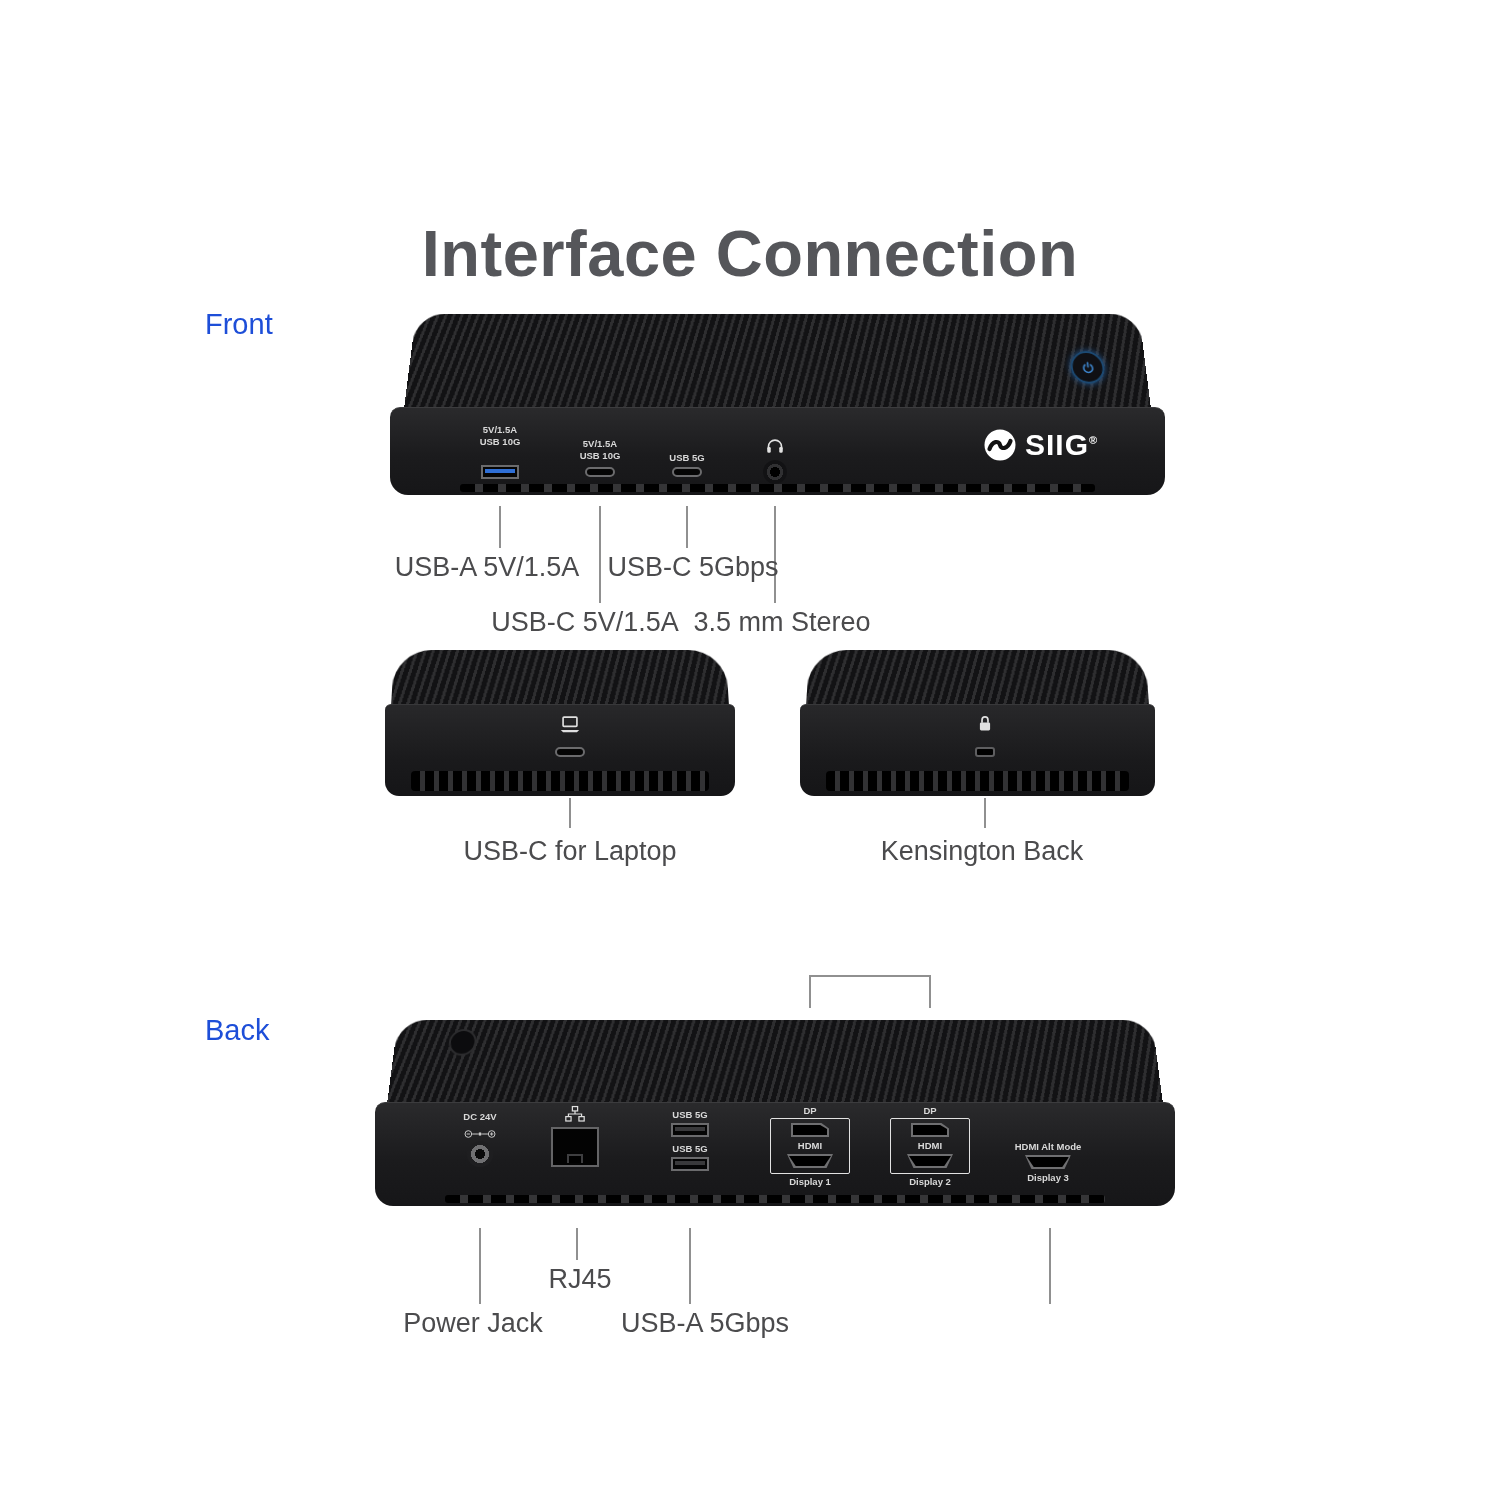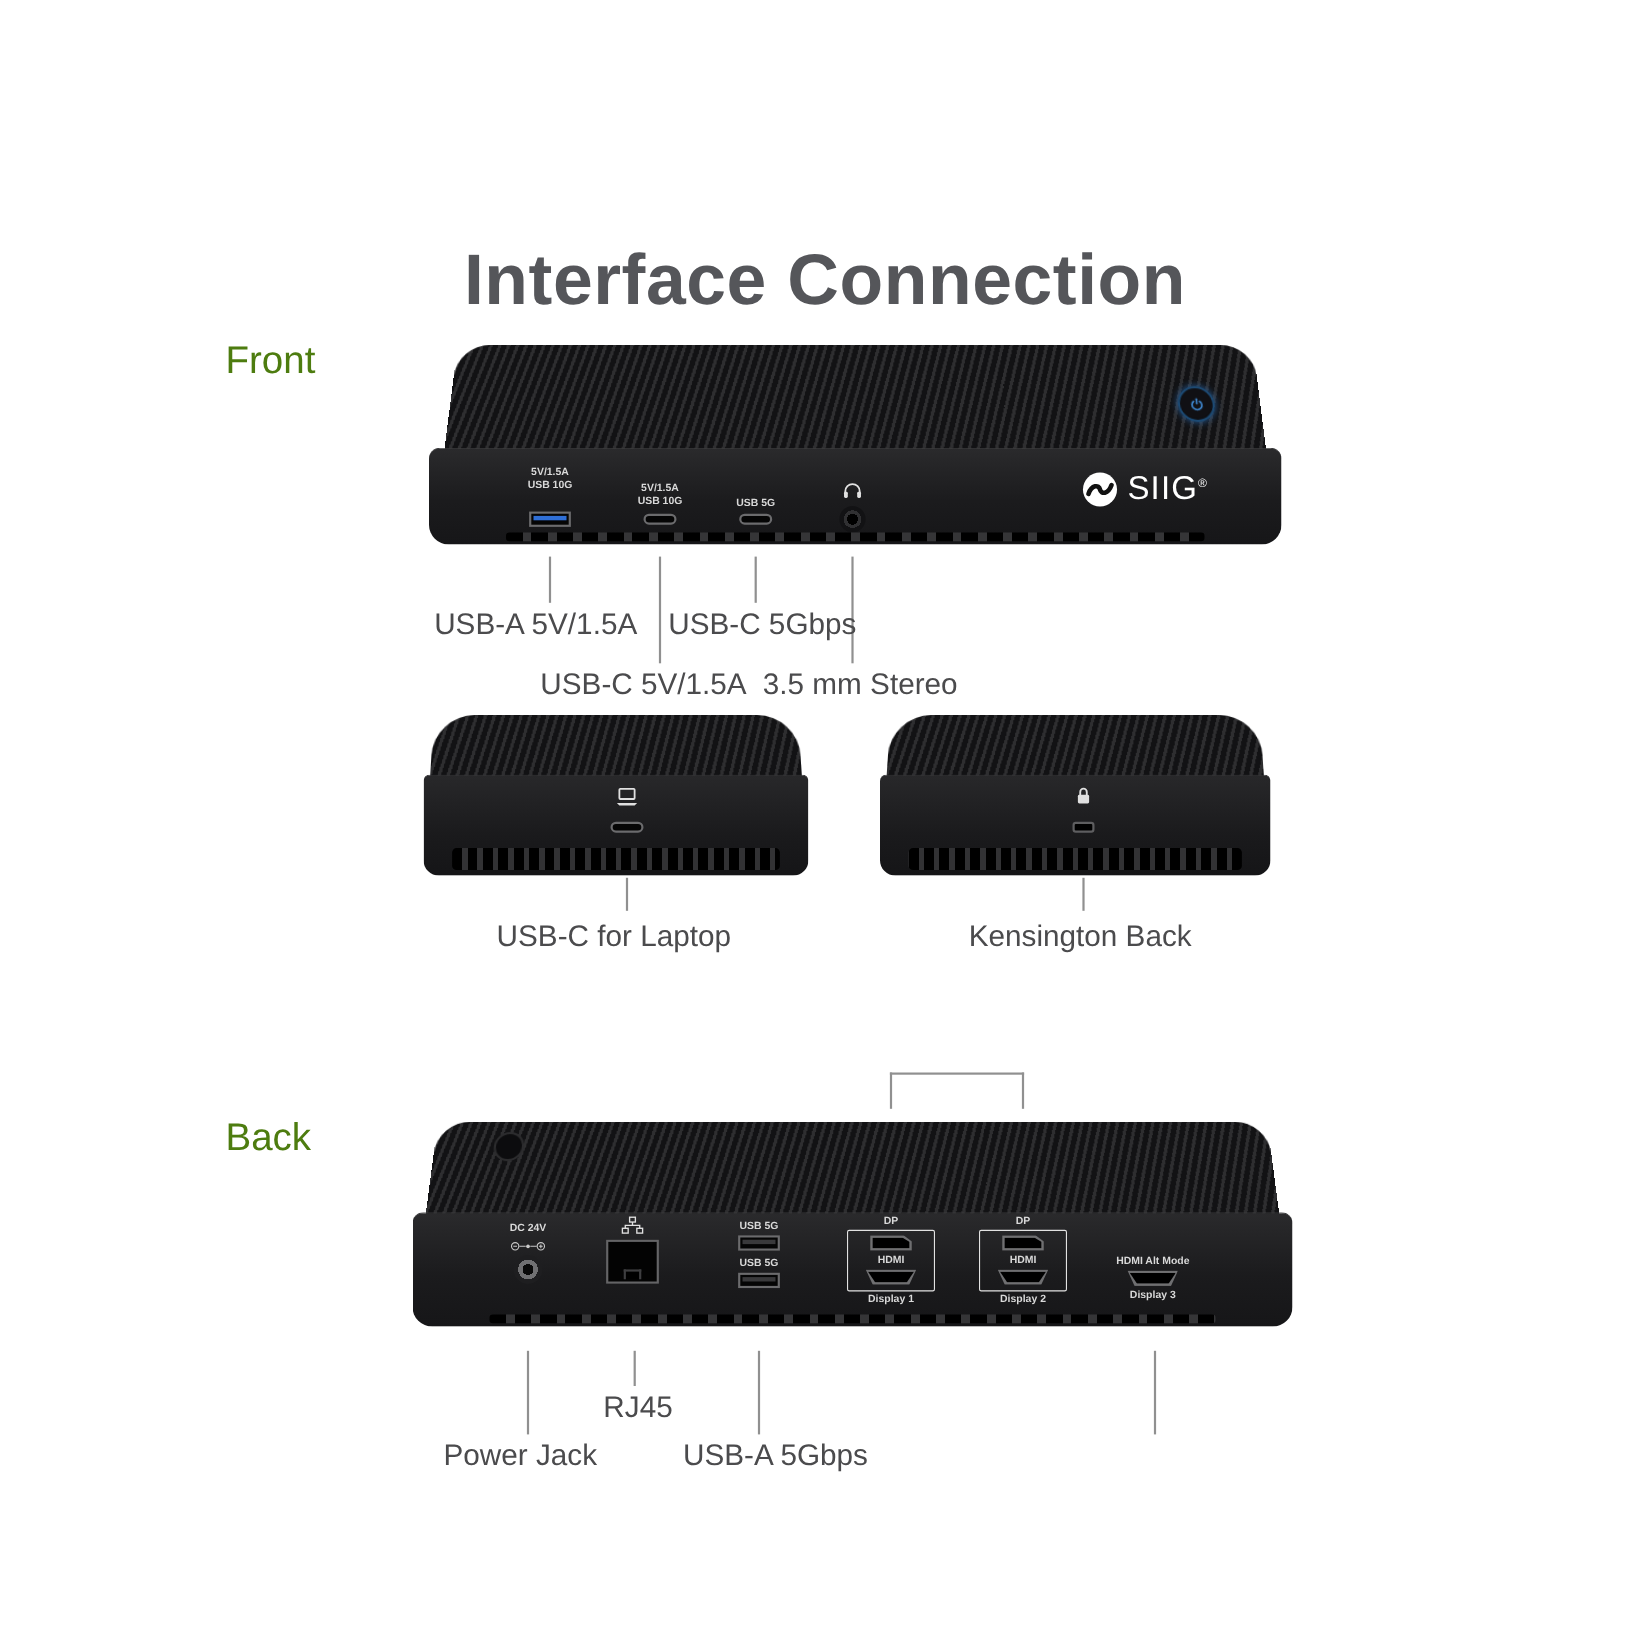--- a/index.html
+++ b/index.html
@@ -1,21 +1,21 @@
 <!DOCTYPE html>
 <html><head>
 <meta charset="utf-8">
 <style>
   *{margin:0;padding:0;box-sizing:border-box}
   html,body{background:#fff}
   body{font-family:"Liberation Sans",sans-serif}
   .stage{position:relative;width:1500px;height:1500px;margin:16px auto;background:#fff;overflow:hidden}
   .abs{position:absolute}
   .title{position:absolute;left:0;top:200px;width:100%;text-align:center;font-size:65px;font-weight:700;color:#55565a;letter-spacing:.5px}
-  .section-label{position:absolute;font-size:35px;color:#4d7c0f}
+  .section-label{position:absolute;font-size:29px;color:#1d4ed8}
   .callout-label{position:absolute;font-size:27px;color:#4b4b4d;white-space:nowrap;transform:translateX(-50%)}
   .vline{position:absolute;width:2px;background:#909090}
   .hline{position:absolute;height:2px;background:#909090}
 
   .ridge-top{background:repeating-linear-gradient(105deg,#121214 0 5px,#2e2e30 5px 8px)}
 
   
   .front-device{left:390px;top:293px;width:775px;height:196px}
   .fd-top{position:absolute;left:14px;right:14px;top:0;height:100px;border-radius:30px 30px 0 0;
           transform:perspective(520px) rotateX(10deg);transform-origin:50% 100%}
@@ -32,21 +32,21 @@
 
   .usba{position:absolute;transform:translateX(-50%);width:38px;height:14px;border:2px solid #6b6b6d;background:#050505}
   .usba i{position:absolute;left:2px;right:2px;top:2px;height:4px;background:#2f6fd6}
   .usba.dark i{background:#39393b}
   .usbc{position:absolute;transform:translateX(-50%);width:30px;height:10px;border:2px solid #6b6b6d;border-radius:5px;background:#050505}
   .audio-jack{position:absolute;transform:translateX(-50%);width:24px;height:24px;border-radius:50%;
               background:radial-gradient(circle,#000 0 5px,#303032 5px 8px,#121214 8px)}
   .icon{position:absolute;transform:translateX(-50%)}
 
   .siig-logo{position:absolute;display:flex;align-items:center;gap:7px}
-  .logo-text{color:#fff;font-size:30px;font-weight:400;letter-spacing:1px;line-height:1}
+  .logo-text{color:#fff;font-size:30px;font-weight:700;letter-spacing:1px;line-height:1}
   .logo-text sup{font-size:11px}
 
   .vents{position:absolute;height:8px;border-radius:3px;background:repeating-linear-gradient(90deg,#000 0 15px,#353537 15px 23px)}
 
   
   .mid-device{position:absolute;height:148px}
   .mid-top{position:absolute;left:6px;right:6px;top:0;height:58px;border-radius:38px 38px 0 0;
            transform:perspective(420px) rotateX(9deg);transform-origin:50% 100%}
   .mid-face{position:absolute;left:0;right:0;top:56px;height:92px;border-radius:6px 6px 14px 14px;
             border-top:1px solid #38383a;background:linear-gradient(180deg,#28282a 0,#1a1a1c 60%,#151517 100%)}
@@ -174,21 +174,21 @@
           <rect x="4" y="9.8" width="12" height="9.4" rx="1.6" fill="#e0e0e0"></rect>
         </svg>
       </div>
       <div class="kslot" style="left:185px;top:42px"></div>
       <div class="mid-vents"></div>
     </div>
   </div>
 
   <div class="vline" style="left:569px;top:782px;height:30px"></div>
   <div class="vline" style="left:984px;top:782px;height:30px"></div>
-  <div class="callout-label" style="left:558px;top:820px">USB-C for Laptop</div>
+  <div class="callout-label" style="left:570px;top:820px">USB-C for Laptop</div>
   <div class="callout-label" style="left:982px;top:820px">Kensington Back</div>
 
   <div class="hline" style="left:809px;top:959px;width:122px"></div>
   <div class="vline" style="left:809px;top:959px;height:33px"></div>
   <div class="vline" style="left:929px;top:959px;height:33px"></div>
 
   <div class="section-label" style="left:205px;top:998px">Back</div>
 
   <div class="abs back-device">
     <div class="ridge-top bd-top">

